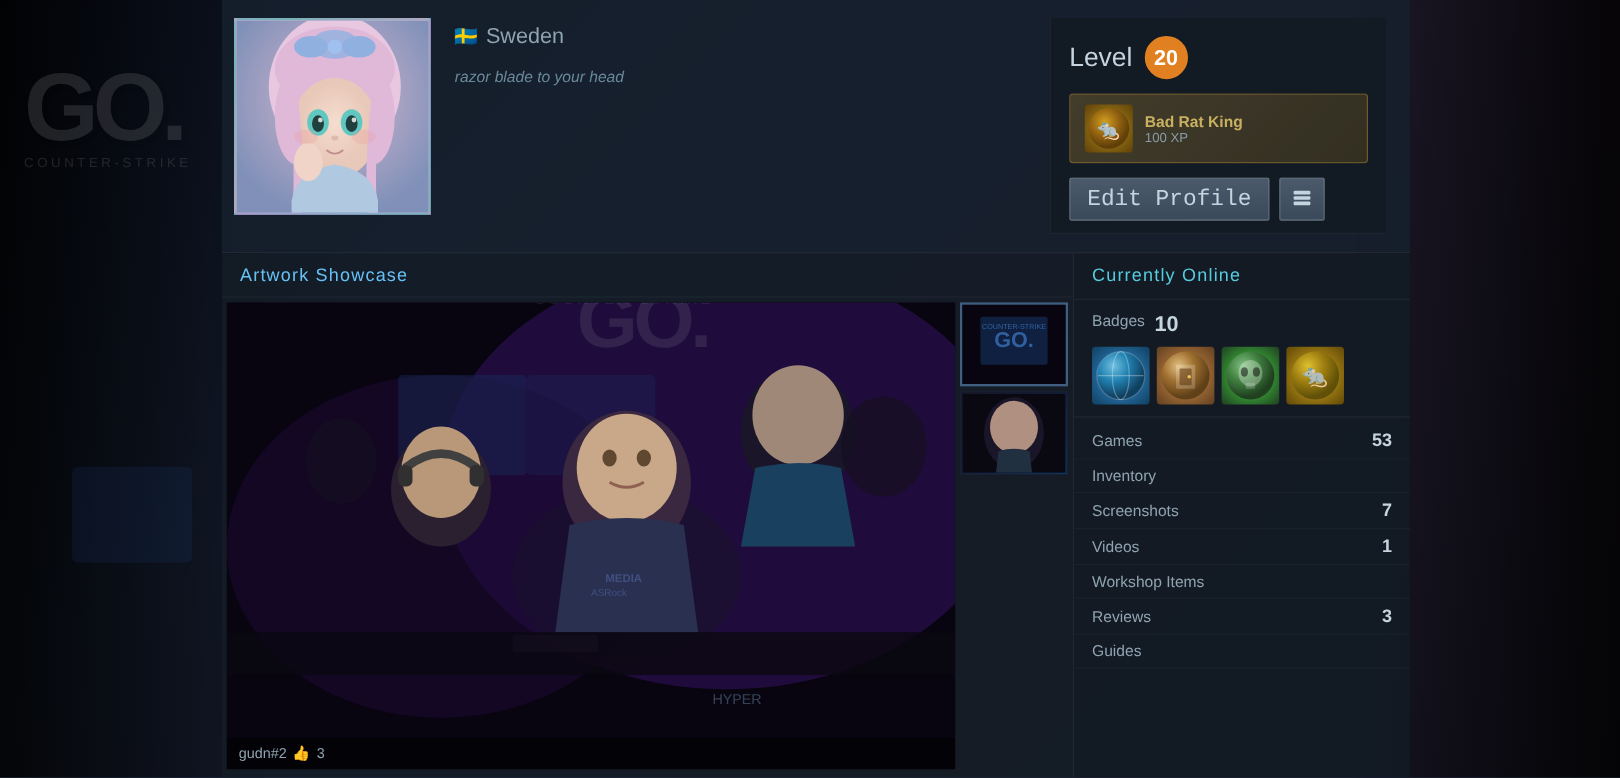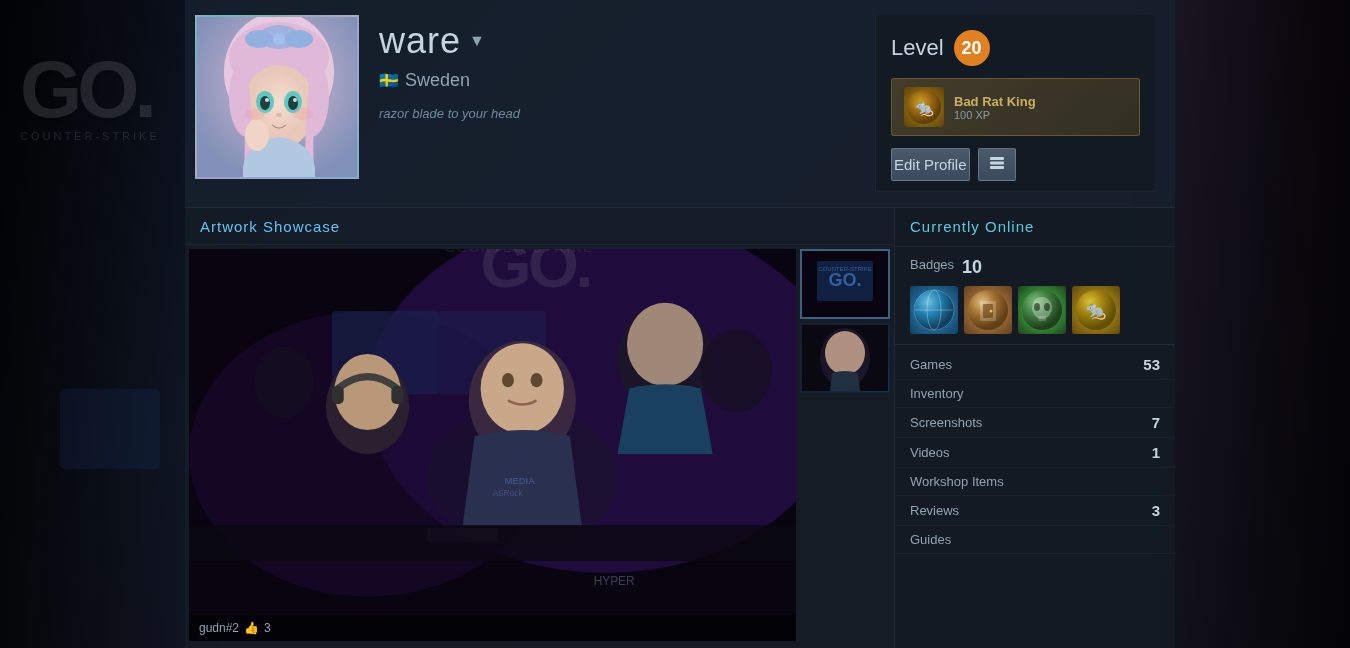--- a/index.html
+++ b/index.html
@@ -204,24 +204,25 @@
 
     .profile-buttons {
       display: flex;
       gap: 8px;
     }
 
     .btn-edit-profile {
       background: linear-gradient(180deg, #4a5a6a 0%, #3a4a5a 100%);
       border: 1px solid rgba(255,255,255,0.2);
       color: #c6d4df;
-      padding: 6px 2px;
-      font-size: 15px;
+      padding: 6px 14px;
+      font-size: 19px;
       cursor: pointer;
       border-radius: 2px;
+      font-family: Liberation Mono, monospace;
     }
 
     .btn-icon {
       background: linear-gradient(180deg, #4a5a6a 0%, #3a4a5a 100%);
       border: 1px solid rgba(255,255,255,0.2);
       color: #c6d4df;
       padding: 6px 10px;
       font-size: 14px;
       cursor: pointer;
       border-radius: 2px;
@@ -537,24 +538,20 @@
               <ellipse cx="60" cy="118" rx="12" ry="16" fill="#f0d4c8"></ellipse>
 
               <ellipse cx="58" cy="97" rx="10" ry="6" fill="#f0a0a0" opacity="0.3"></ellipse>
               <ellipse cx="106" cy="97" rx="10" ry="6" fill="#f0a0a0" opacity="0.3"></ellipse>
             </svg>
           </div>
         </div>
       </div>
 
       <div class="profile-info">
-        <div class="username-row">
-          <span class="username">ware</span>
-          <span class="dropdown-arrow">▼</span>
-        </div>
         <div class="country-row">
           <span class="flag-emoji">🇸🇪</span>
           <span class="country-name">Sweden</span>
         </div>
         <div class="bio-text">razor blade to your head</div>
       </div>
     </div>
 
     <div class="right-panel">
       <div class="level-section">

